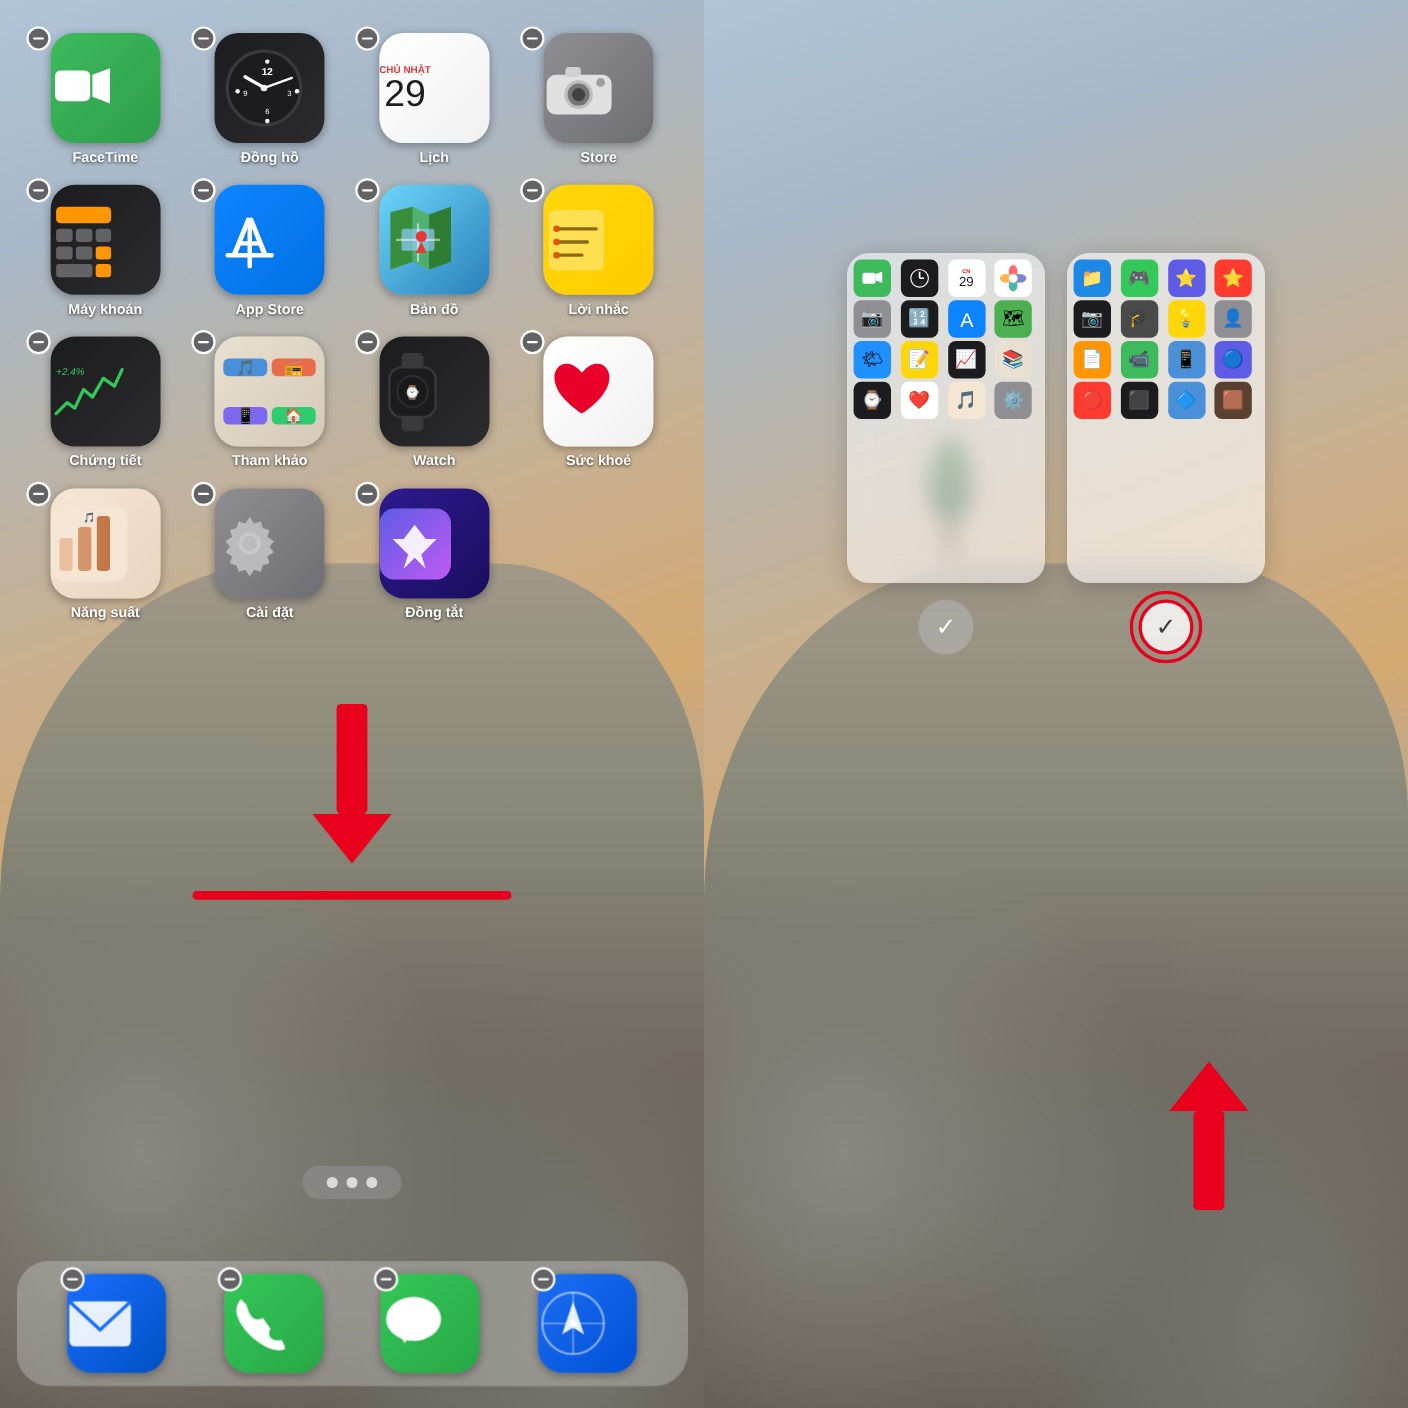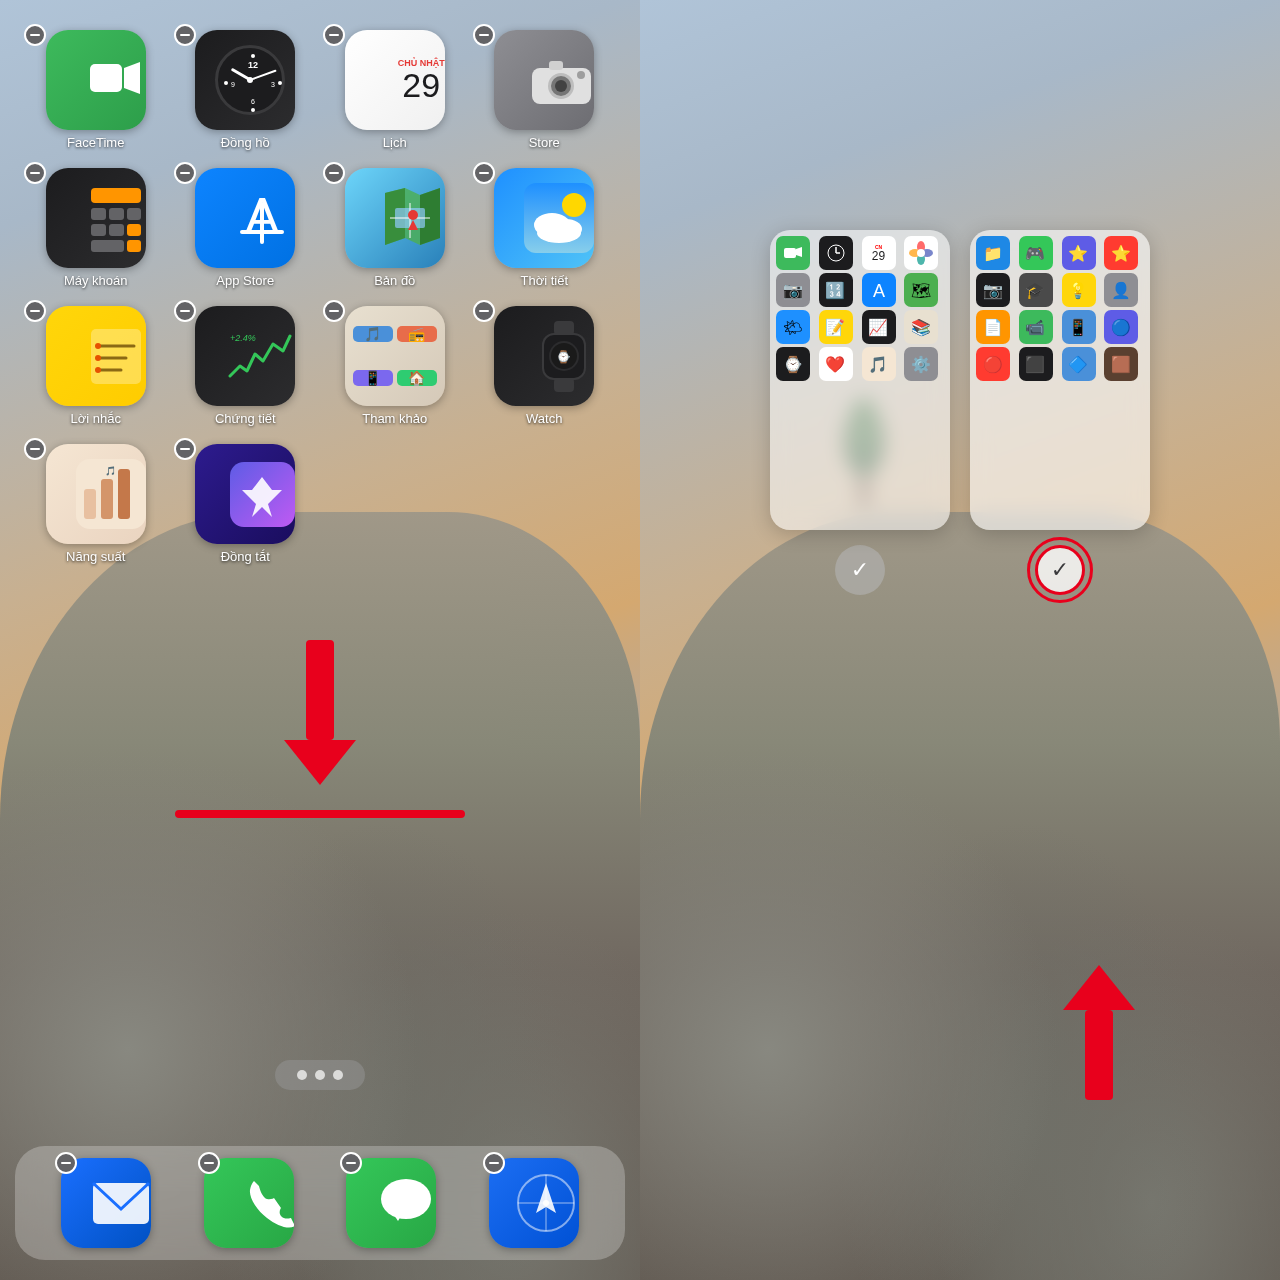--- a/index.html
+++ b/index.html
@@ -61,33 +61,33 @@
       cursor: pointer;
       position: relative;
     }
 
     .app-icon {
       width: 100px;
       height: 100px;
       border-radius: 22px;
       display: flex;
       align-items: center;
-      justify-content: flex-end;
+      justify-content: flex-start;
       font-size: 48px;
       position: relative;
       overflow: hidden;
       box-shadow: 0 2px 8px rgba(0,0,0,0.3);
     }
 
     .app-label {
       font-size: 13px;
       color: white;
       text-shadow: 0 1px 3px rgba(0,0,0,0.8);
       text-align: center;
-      font-weight: 400;
+      font-weight: 700;
     }
 
     .minus-badge {
       position: absolute;
       top: -6px;
       left: -6px;
       width: 22px;
       height: 22px;
       background: #636366;
       border-radius: 50%;
@@ -392,39 +392,20 @@
           <rect x="20" y="25" width="30" height="20" rx="2" fill="#90caf9" opacity="0.7"></rect>
           <line x1="35" y1="20" x2="35" y2="55" stroke="white" stroke-width="2" opacity="0.5"></line>
           <line x1="15" y1="35" x2="55" y2="35" stroke="white" stroke-width="2" opacity="0.5"></line>
           <circle cx="38" cy="32" r="5" fill="#e53935"></circle>
           <polygon points="38,37 33,47 43,47" fill="#e53935"></polygon>
         </svg>
       </div>
       <span class="app-label">Bản đồ</span>
     </div>
 
-    <div class="app-item">
-      <div class="minus-badge"></div>
-      <div class="app-icon icon-weather">
-        <svg width="70" height="70" viewBox="0 0 70 70">
-          <defs>
-              <linearGradient id="skygrad" x1="0%" y1="0%" x2="0%" y2="100%">
-                <stop offset="0%" style="stop-color:#1e90ff"></stop>
-                <stop offset="100%" style="stop-color:#87ceeb"></stop>
-              </linearGradient>
-            </defs>
-          <rect width="70" height="70" fill="url(#skygrad)" rx="12"></rect>
-          <circle cx="50" cy="22" r="12" fill="#ffd700"></circle>
-          <ellipse cx="28" cy="42" rx="18" ry="12" fill="white"></ellipse>
-          <ellipse cx="42" cy="46" rx="16" ry="10" fill="white"></ellipse>
-          <ellipse cx="35" cy="50" rx="22" ry="10" fill="white"></ellipse>
-        </svg>
-      </div>
-      <span class="app-label">Thời tiết</span>
-    </div>
 
     <div class="app-item">
       <div class="minus-badge"></div>
       <div class="app-icon" style="background:linear-gradient(135deg,#ffd60a,#ffcc00);">
         <svg width="60" height="65" viewBox="0 0 60 65">
           <rect x="5" y="5" width="50" height="55" rx="5" fill="white" opacity="0.3"></rect>
           <line x1="12" y1="22" x2="48" y2="22" stroke="#8B6914" stroke-width="3" stroke-linecap="round"></line>
           <line x1="12" y1="34" x2="40" y2="34" stroke="#8B6914" stroke-width="3" stroke-linecap="round"></line>
           <line x1="12" y1="46" x2="35" y2="46" stroke="#8B6914" stroke-width="3" stroke-linecap="round"></line>
           <circle cx="12" cy="22" r="3" fill="#e65100"></circle>
@@ -466,35 +447,56 @@
           <rect x="8" y="14" width="44" height="47" rx="12" fill="#3a3a3c"></rect>
           <rect x="10" y="16" width="40" height="43" rx="10" fill="#1c1c1e"></rect>
           <circle cx="30" cy="37" r="15" fill="#2c2c2e"></circle>
           <circle cx="30" cy="37" r="13" fill="#1a1a1a"></circle>
           <text x="30" y="42" text-anchor="middle" fill="white" font-size="12" font-weight="300">⌚</text>
         </svg>
       </div>
       <span class="app-label">Watch</span>
     </div>
 
+    <div class="app-item">
+      <div class="minus-badge"></div>
+      <div class="app-icon icon-health">
+        <svg width="70" height="70" viewBox="0 0 70 70">
+          <path d="M35,55 C35,55 10,40 10,22 C10,14 16,8 24,10 C28,11 32,14 35,18 C38,14 42,11 46,10 C54,8 60,14 60,22 C60,40 35,55 35,55Z" fill="#e8002a"></path>
+          <polyline points="15,35 22,25 28,42 35,20 42,35 50,30 56,30" fill="none" stroke="#e8002a" stroke-width="3" stroke-linecap="round" opacity="0.4"></polyline>
+        </svg>
+      </div>
+      <span class="app-label">Sức khoẻ</span>
+    </div>
 
     <div class="app-item">
       <div class="minus-badge"></div>
       <div class="app-icon icon-productivity">
         <svg width="70" height="70" viewBox="0 0 70 70">
           <rect width="70" height="70" rx="14" fill="#f5e6d3"></rect>
           <rect x="8" y="30" width="12" height="30" rx="3" fill="#e8c0a0"></rect>
           <rect x="25" y="20" width="12" height="40" rx="3" fill="#d4956a"></rect>
           <rect x="42" y="10" width="12" height="50" rx="3" fill="#c4784a"></rect>
           <text x="35" y="15" text-anchor="middle" fill="#c4784a" font-size="9">🎵</text>
         </svg>
       </div>
       <span class="app-label">Năng suất</span>
     </div>
 
+    <div class="app-item">
+      <div class="minus-badge"></div>
+      <div class="app-icon icon-settings">
+        <svg width="65" height="65" viewBox="0 0 65 65">
+          <circle cx="32" cy="32" r="10" fill="#d0d0d0"></circle>
+          <circle cx="32" cy="32" r="7" fill="#8e8e93"></circle>
+          <path d="M32,8 L36,14 L42,12 L44,18 L50,20 L48,26 L54,30 L50,35 L54,40 L48,44 L50,50 L44,52 L42,58 L36,56 L32,62 L28,56 L22,58 L20,52 L14,50 L16,44 L10,40 L14,35 L10,30 L16,26 L14,20 L20,18 L22,12 L28,14 Z" fill="#c7c7cc" opacity="0.8"></path>
+        </svg>
+      </div>
+      <span class="app-label">Cài đặt</span>
+    </div>
 
     <div class="app-item">
       <div class="minus-badge"></div>
       <div class="app-icon icon-shortcuts">
         <svg width="65" height="65" viewBox="0 0 65 65">
           <defs>
             <linearGradient id="shortcut-grad" x1="0%" y1="0%" x2="100%" y2="100%">
               <stop offset="0%" style="stop-color:#5e5ce6"></stop>
               <stop offset="100%" style="stop-color:#bf5af2"></stop>
             </linearGradient>

